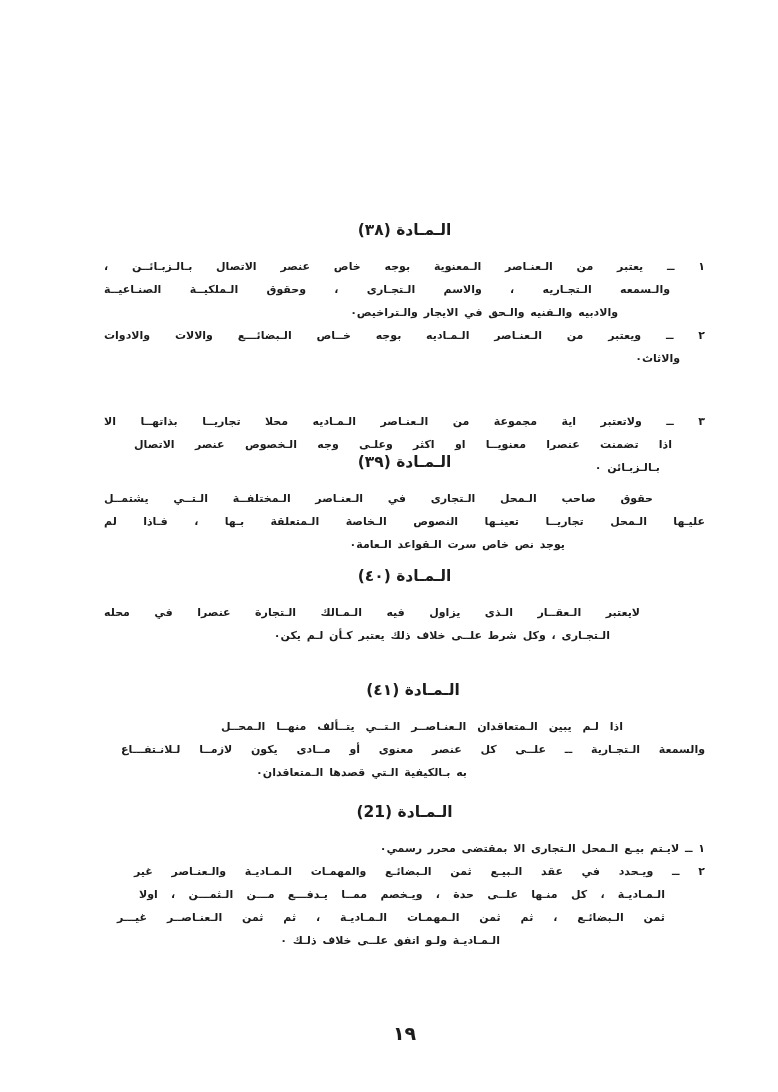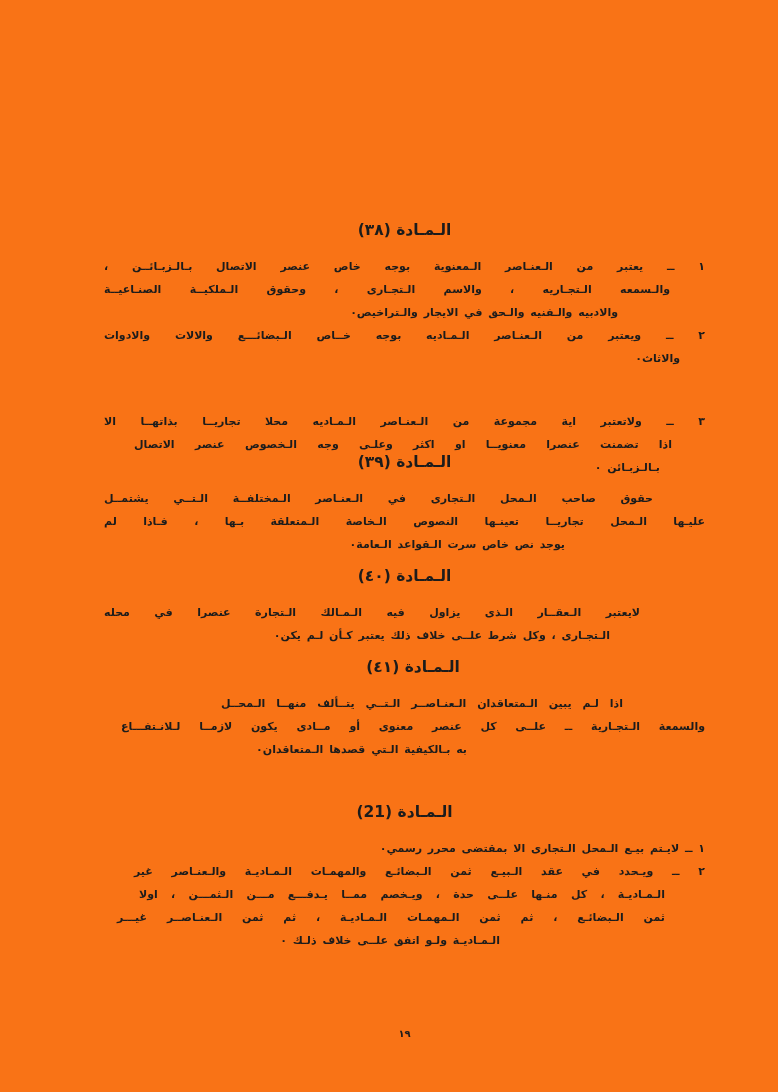--- a/index.html
+++ b/index.html
@@ -1,20 +1,20 @@
 <!DOCTYPE html>
 <html lang="ar" dir="rtl"><head>
 <meta charset="utf-8">
 <style>
   html,body{margin:0;padding:0;background:#e8e8e8;}
   .page{
     position:relative;
     width:778px;height:1092px;
     margin:0 auto;
-    background:#f97316;
+    background:#ffffff;
     overflow:hidden;
     font-family:"DejaVu Sans",sans-serif;
     font-weight:bold;
     color:#1c1c1c;
     direction:rtl;
   }
   .content{
     position:absolute;
     left:104px;top:0;
     width:601px;height:100%;
@@ -37,26 +37,26 @@
   .jf{
     white-space:normal;
     text-align:justify;
     text-align-last:justify;
     overflow:hidden;
   }
   .pageno{
     position:absolute;left:0;right:0;top:1022px;
     height:23px;line-height:23px;
     text-align:center;
-    font-size:10px;
+    font-size:19px;
   }
   .a38{top:206px;}
   .a39{top:438px;}
   .a40{top:552px;}
-  .a41{top:643px;margin-left:17px;}
+  .a41{top:666px;margin-left:17px;}
   .a42{top:788px;}
 </style>
 </head>
 <body>
 
 <div class="page">
   <div class="content">
 
     <section class="article a38">
       <h2 class="art-h">الـمـادة (٣٨)</h2>

